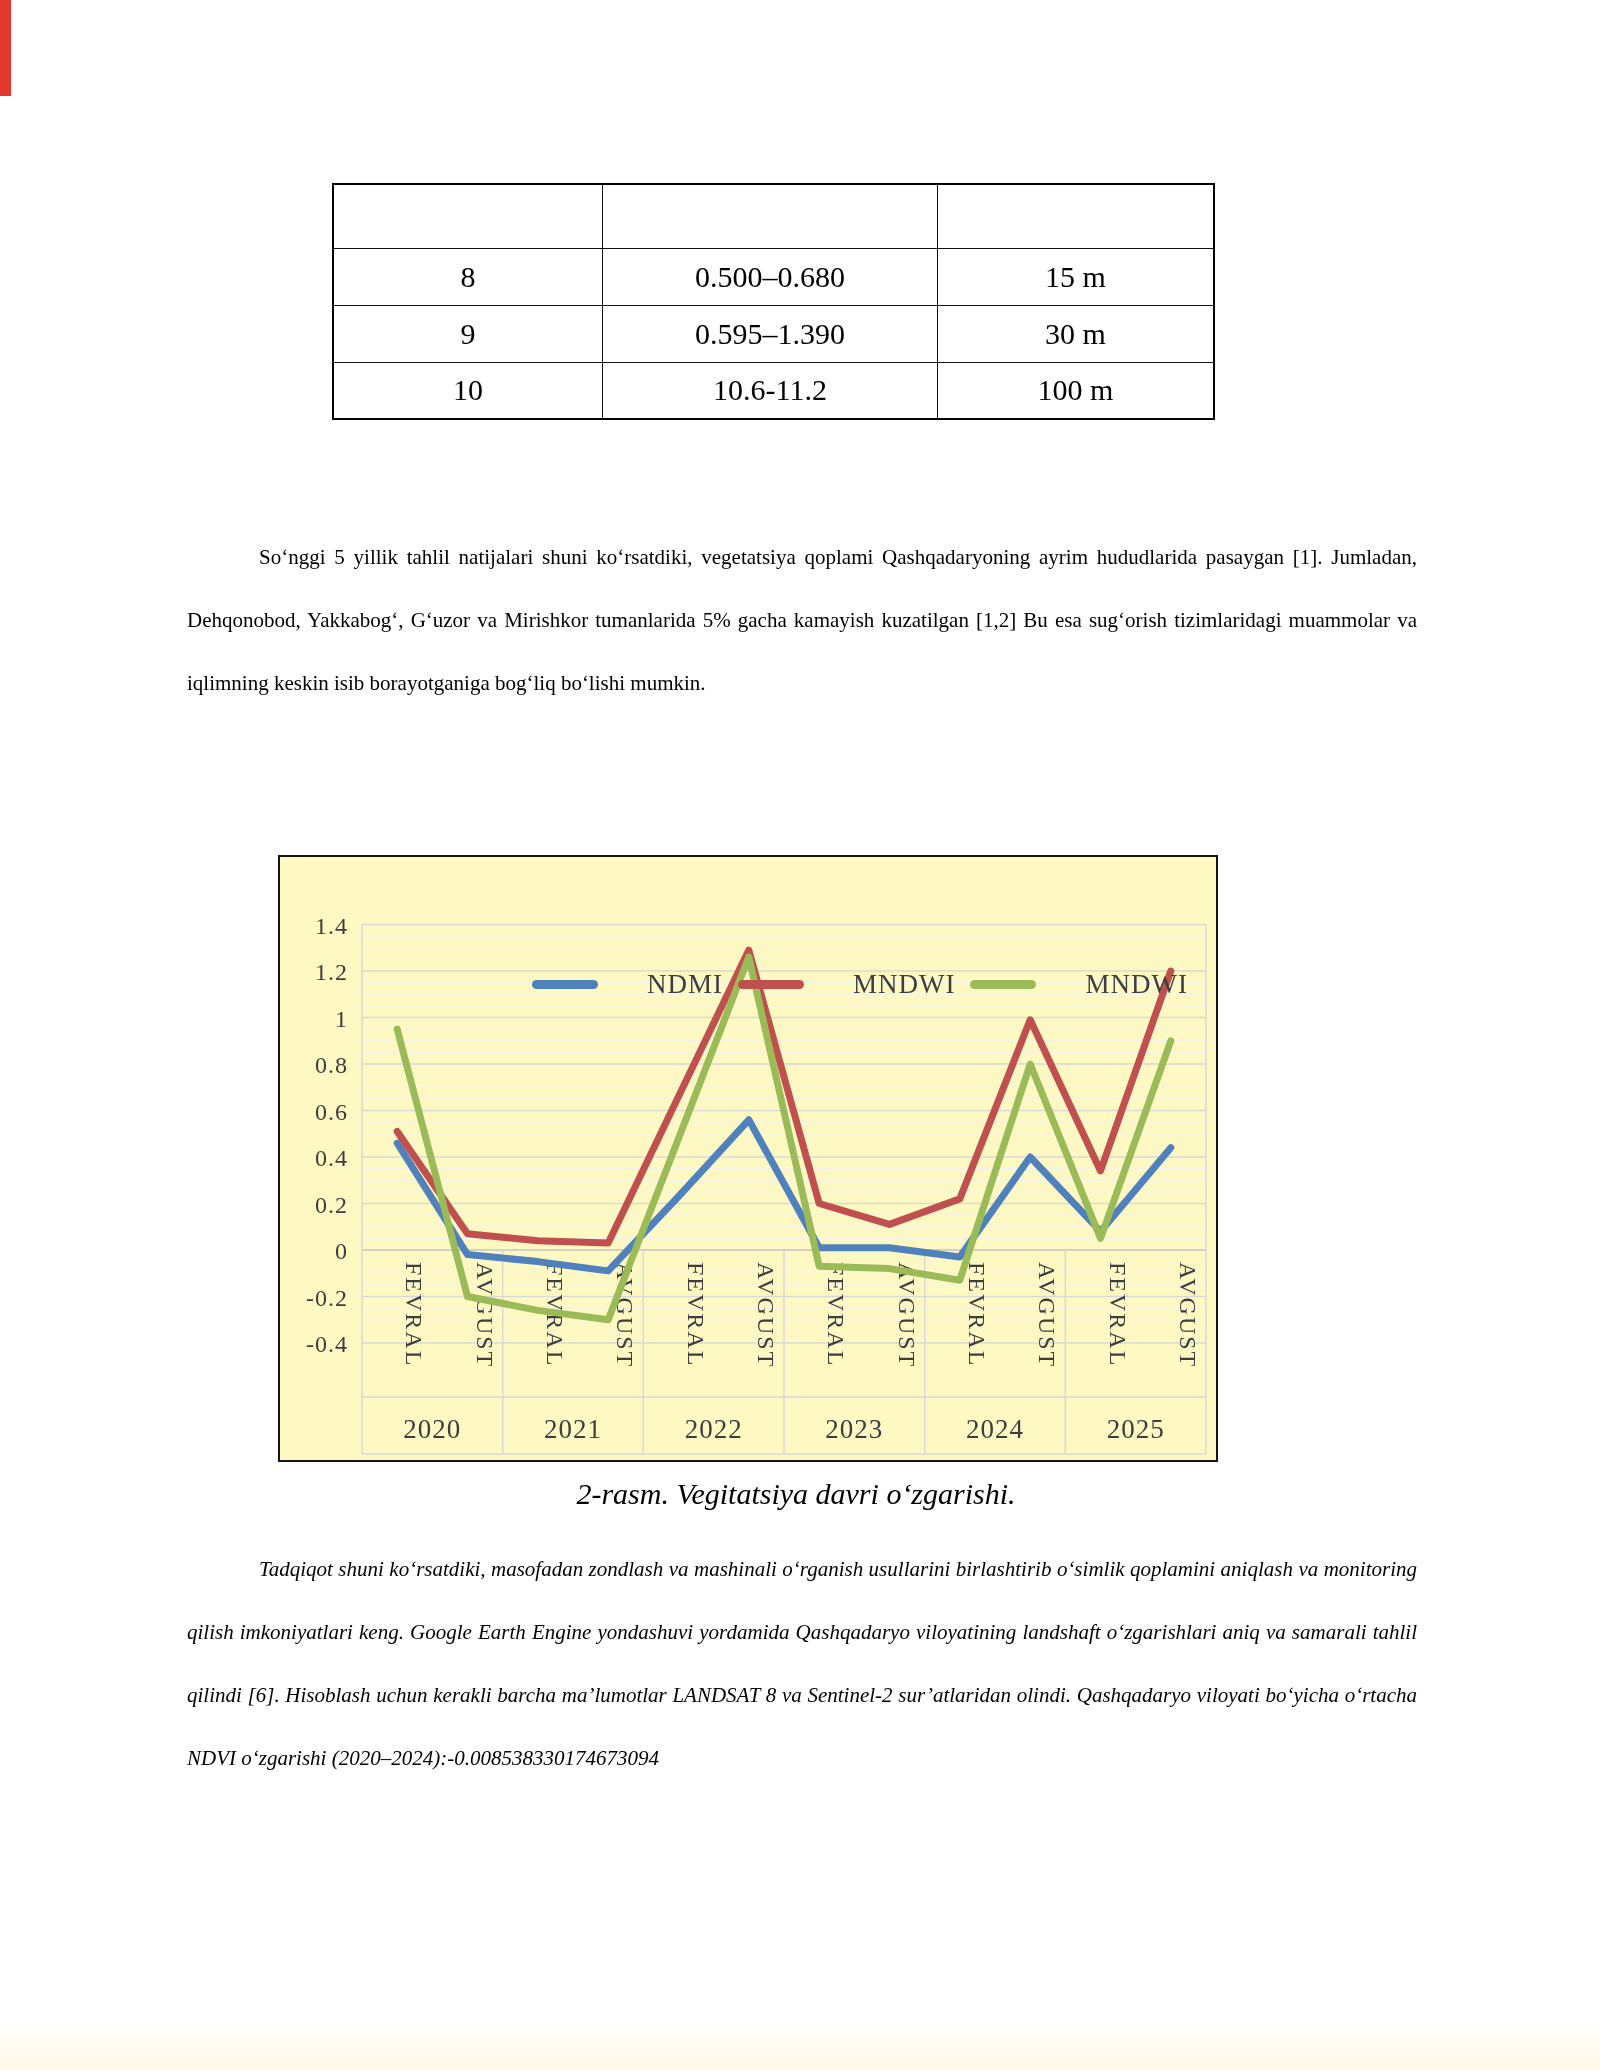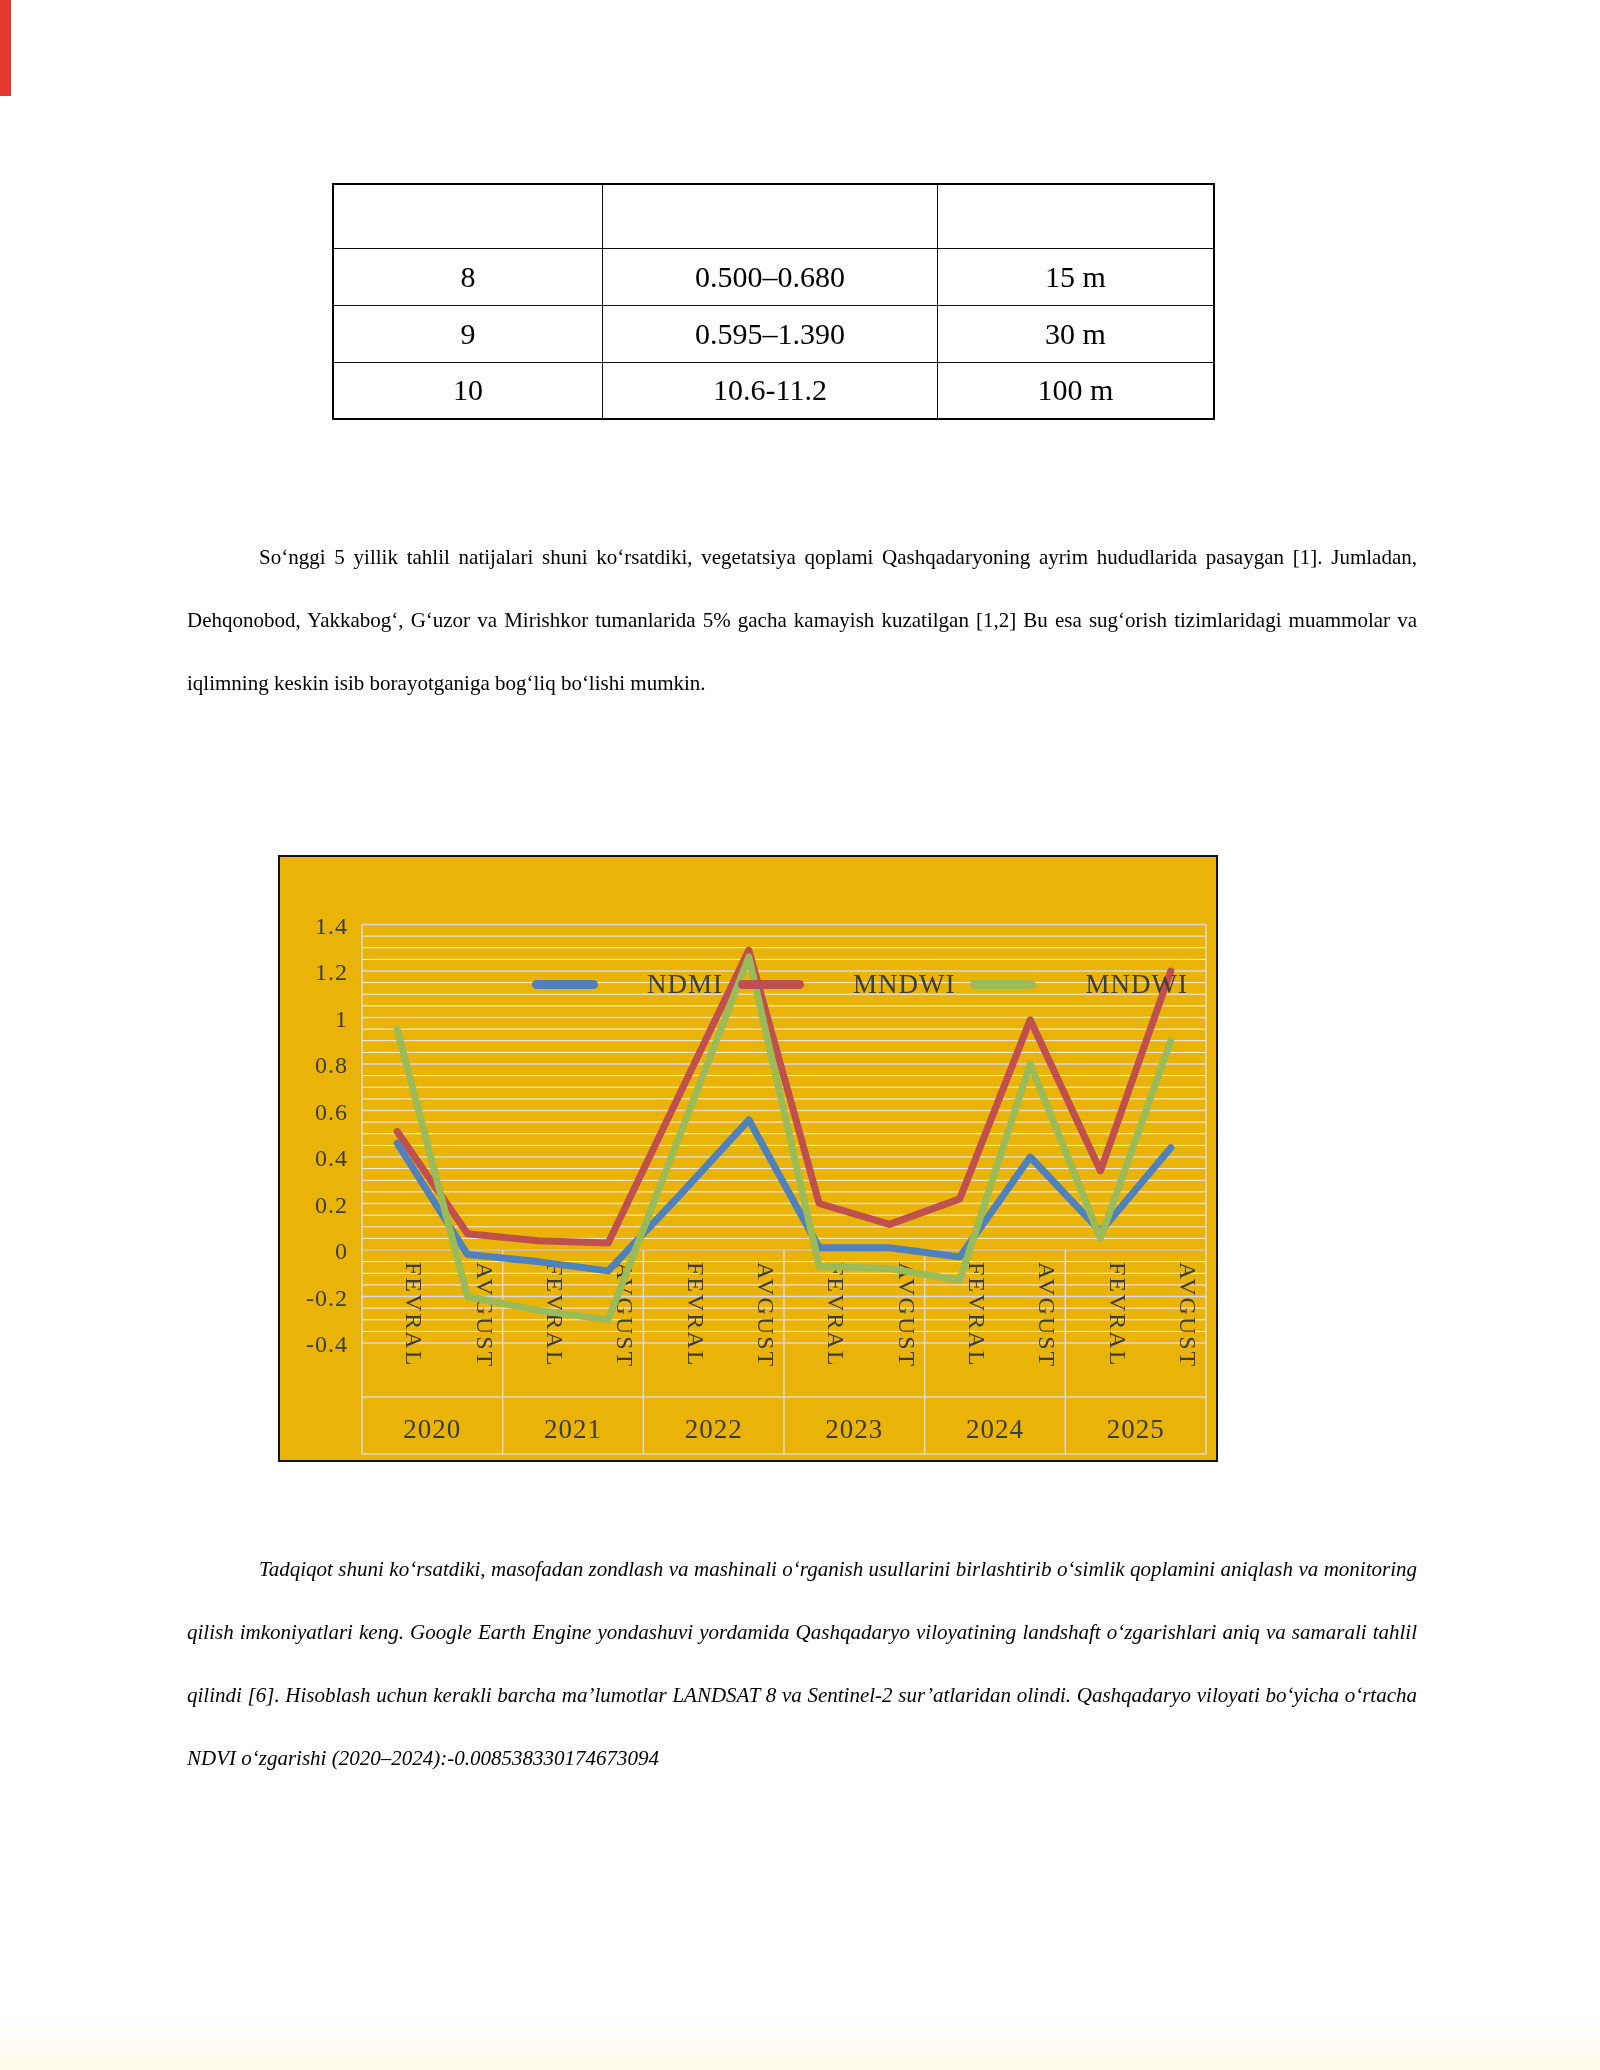--- a/index.html
+++ b/index.html
@@ -20,21 +20,21 @@
   
   .para{position:absolute;left:181px;width:1230px;font-size:21px;line-height:63px;
         text-align:justify;text-indent:72px;margin:6px;}
   #para1{top:520px;}
   #para2{top:1532px;font-style:italic;}
   .figure-caption{position:absolute;left:181px;top:1477px;width:1230px;text-align:center;
         font-style:italic;font-size:30px;}
 
   
   .chart-frame{position:absolute;left:278px;top:855px;width:936px;height:603px;
-        border:2px solid #141414;background:#eab308;}
+        border:2px solid #141414;background:#fef9c3;}
   #chart-svg{position:absolute;left:0;top:0;width:936px;height:603px;}
   #chart-svg text{font-family:"Liberation Serif", serif;}
   .ytick{font-size:24px;fill:#3d3d3d;letter-spacing:1px;}
   .xtick{font-size:24px;fill:#3d3d3d;letter-spacing:2px;}
   .yearlbl{font-size:27px;fill:#3d3d3d;letter-spacing:1px;}
   .chart-legend{position:absolute;left:252px;top:112px;display:flex;align-items:center;gap:15px;}
   .legend-item{display:flex;align-items:center;gap:9px;}
   .legend-swatch{display:inline-block;width:66px;height:9px;border-radius:5px;}
   .legend-label{font-size:27px;color:#3d3d3d;letter-spacing:1px;margin-left:40px;}
 </style>
@@ -163,16 +163,17 @@
           <span class="legend-swatch" style="background: rgb(192, 80, 77);"></span>
           <span class="legend-label">MNDWI</span>
         </span>
         <span class="legend-item">
           <span class="legend-swatch" style="background: rgb(155, 187, 89);"></span>
           <span class="legend-label">MNDWI</span>
         </span>
       </div>
   </div>
 
+  <div class="figure-caption">2-rasm. Vegitatsiya davri o‘zgarishi.</div>
 
   <p class="para" id="para2">Tadqiqot shuni ko‘rsatdiki, masofadan zondlash va mashinali o‘rganish usullarini birlashtirib o‘simlik qoplamini aniqlash va monitoring qilish imkoniyatlari keng. Google Earth Engine yondashuvi yordamida Qashqadaryo viloyatining landshaft o‘zgarishlari aniq va samarali tahlil qilindi [6]. Hisoblash uchun kerakli barcha ma’lumotlar LANDSAT 8 va Sentinel-2 sur’atlaridan olindi. Qashqadaryo viloyati bo‘yicha o‘rtacha NDVI o‘zgarishi (2020–2024):-0.008538330174673094</p>
 
 </div>
 
 </body></html>

